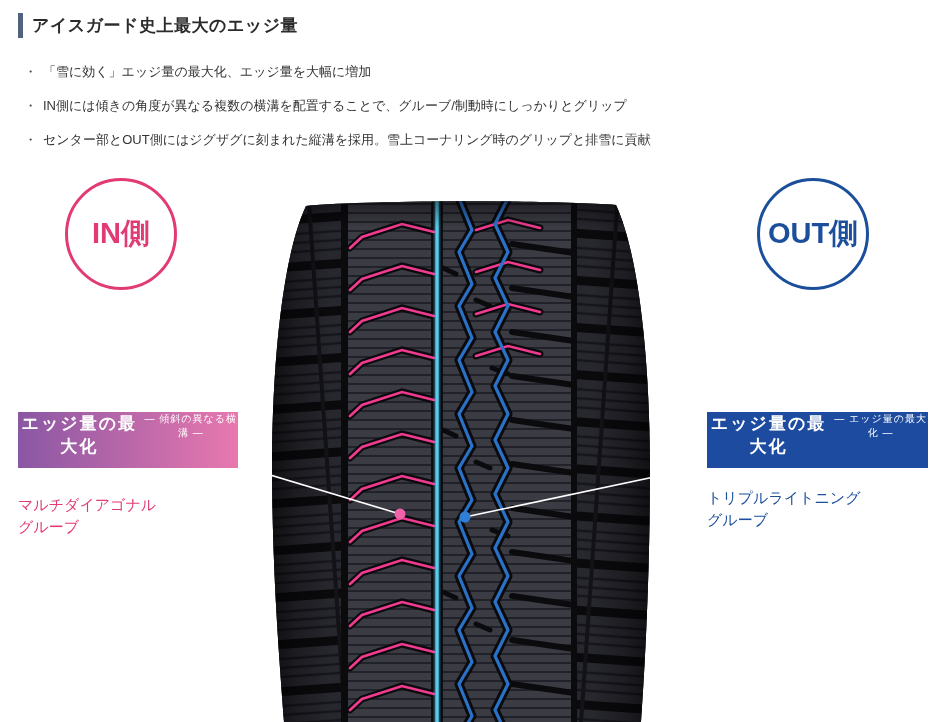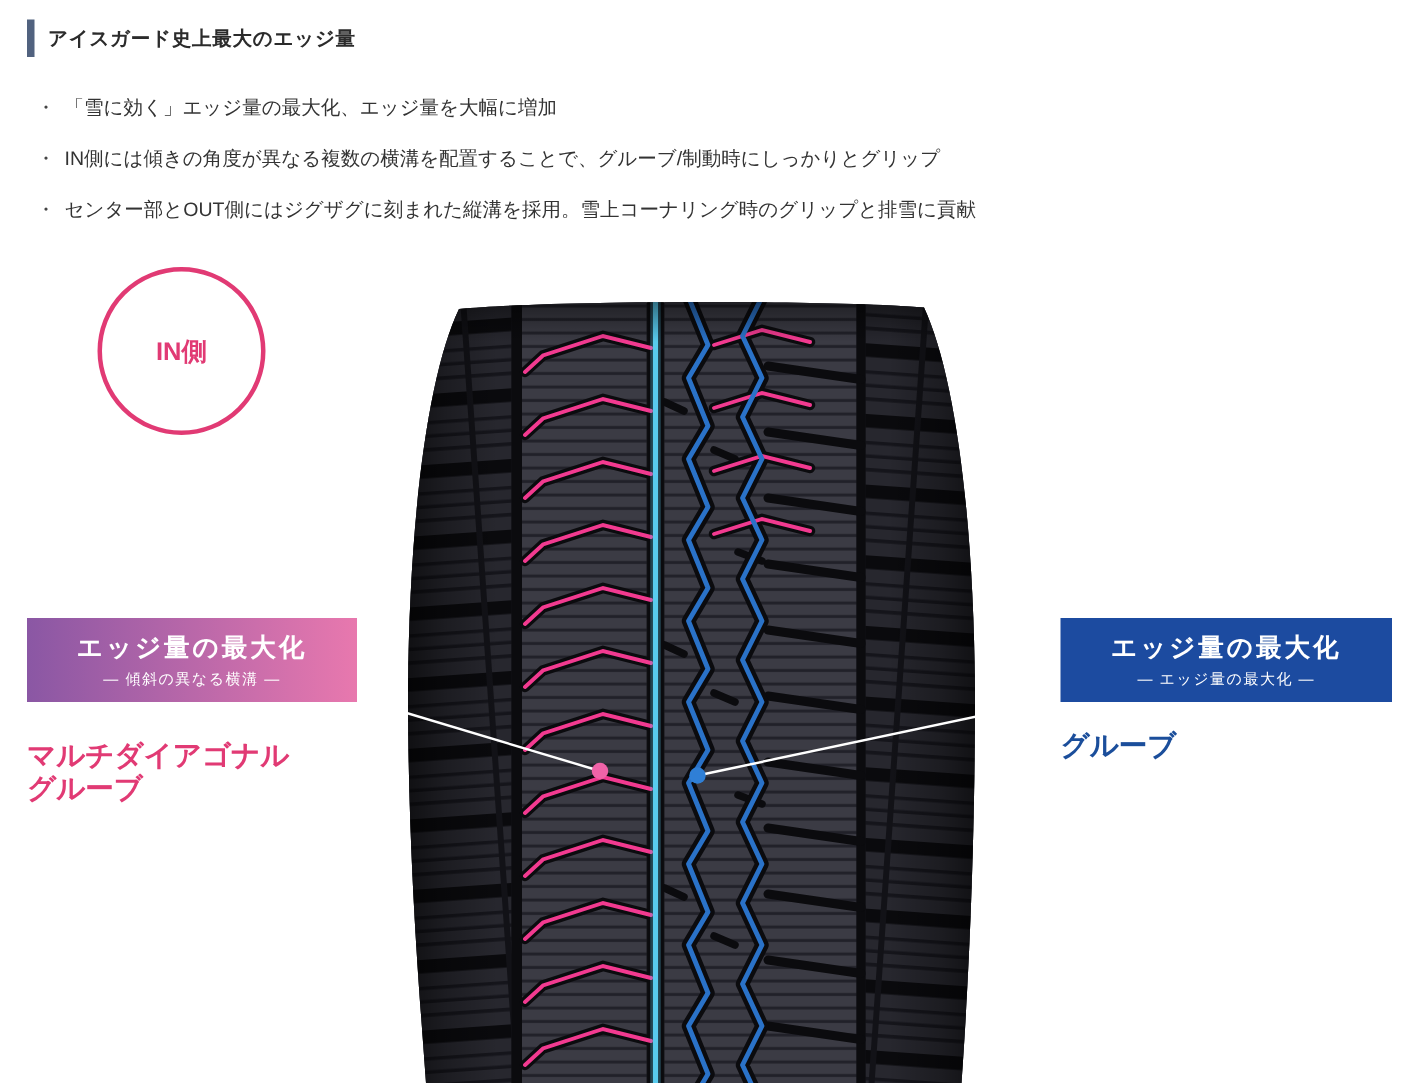--- a/index.html
+++ b/index.html
@@ -2,43 +2,43 @@
 <html><head>
 <meta charset="utf-8">
 <style>
   html,body{margin:0;padding:0;background:#fff;}
   .stage{position:relative;width:949px;height:722px;background:#fff;overflow:hidden;
          font-family:"Liberation Sans","DejaVu Sans",sans-serif;}
 
   
   .header{position:absolute;top:13px;left:18px;display:flex;align-items:center;}
   .header .bar{width:5px;height:25px;background:#51627f;margin-right:9px;}
-  .header .title{font-size:13px;font-weight:bold;color:#2b2b2b;letter-spacing:.5px;}
+  .header .title{font-size:17px;font-weight:bold;color:#2b2b2b;letter-spacing:.5px;}
 
   
   .bullets{position:absolute;top:62px;left:24px;list-style:none;margin:0;padding:0;max-width:760px;}
   .bullets li{font-size:13px;color:#333;margin-bottom:15px;display:flex;line-height:19px;}
   .bullets li .dot{margin-right:6px;color:#444;}
 
   
   .badge{position:absolute;width:106px;height:106px;border-radius:50%;background:#fff;
-         display:flex;align-items:center;justify-content:center;font-weight:bold;font-size:17px;}
+         display:flex;align-items:center;justify-content:center;font-weight:bold;font-size:29px;}
   .badge.in{left:65px;top:178px;border:3px solid #e13a74;color:#e13a74;}
   .badge.out{left:757px;top:178px;border:3px solid #1b4e9b;color:#1b4e9b;}
 
   
   .callout-box{position:absolute;top:412px;height:56px;color:#fff;text-align:center;
-               display:flex;flex-direction:column;justify-content:center;gap:3px;}
+               display:flex;flex-direction:row;justify-content:center;gap:3px;}
   .callout-box .t{font-size:17px;font-weight:bold;letter-spacing:2px;}
   .callout-box .s{font-size:10px;letter-spacing:1px;}
   .box-left{left:18px;width:220px;background:linear-gradient(90deg,#8a57a4,#e878ae);}
   .box-right{left:707px;width:221px;background:#1c4ba0;}
 
   
-  .caption{position:absolute;font-size:19px;font-weight:bold;line-height:22px;}
+  .caption{position:absolute;font-size:15px;font-weight:normal;line-height:22px;}
   .caption.left{left:18px;top:494px;color:#e13a74;}
   .caption.right{left:707px;top:487px;color:#1b4e9b;}
 
   .tire-svg{position:absolute;left:0;top:0;}
 </style>
 </head>
 <body>
 
 <div class="stage">
 
@@ -141,31 +141,35 @@
       </li>
     <li>
         <span class="dot">・</span>
         <span>センター部とOUT側にはジグザグに刻まれた縦溝を採用。雪上コーナリング時のグリップと排雪に貢献</span>
       </li>
   </ul>
 
   <div class="badge in">
     <span>IN側</span>
   </div>
+  <div class="badge out">
+    <span>OUT側</span>
+  </div>
 
   <div class="callout-box box-left">
     <div class="t">エッジ量の最大化</div>
     <div class="s">― 傾斜の異なる横溝 ―</div>
   </div>
   <div class="caption left">
     <div>マルチダイアゴナル</div>
     <div>グルーブ</div>
   </div>
 
   <div class="callout-box box-right">
     <div class="t">エッジ量の最大化</div>
     <div class="s">― エッジ量の最大化 ―</div>
   </div>
   <div class="caption right">
+    <div>トリプルライトニング</div>
     <div>グルーブ</div>
   </div>
 
 </div>
 
 </body></html>

